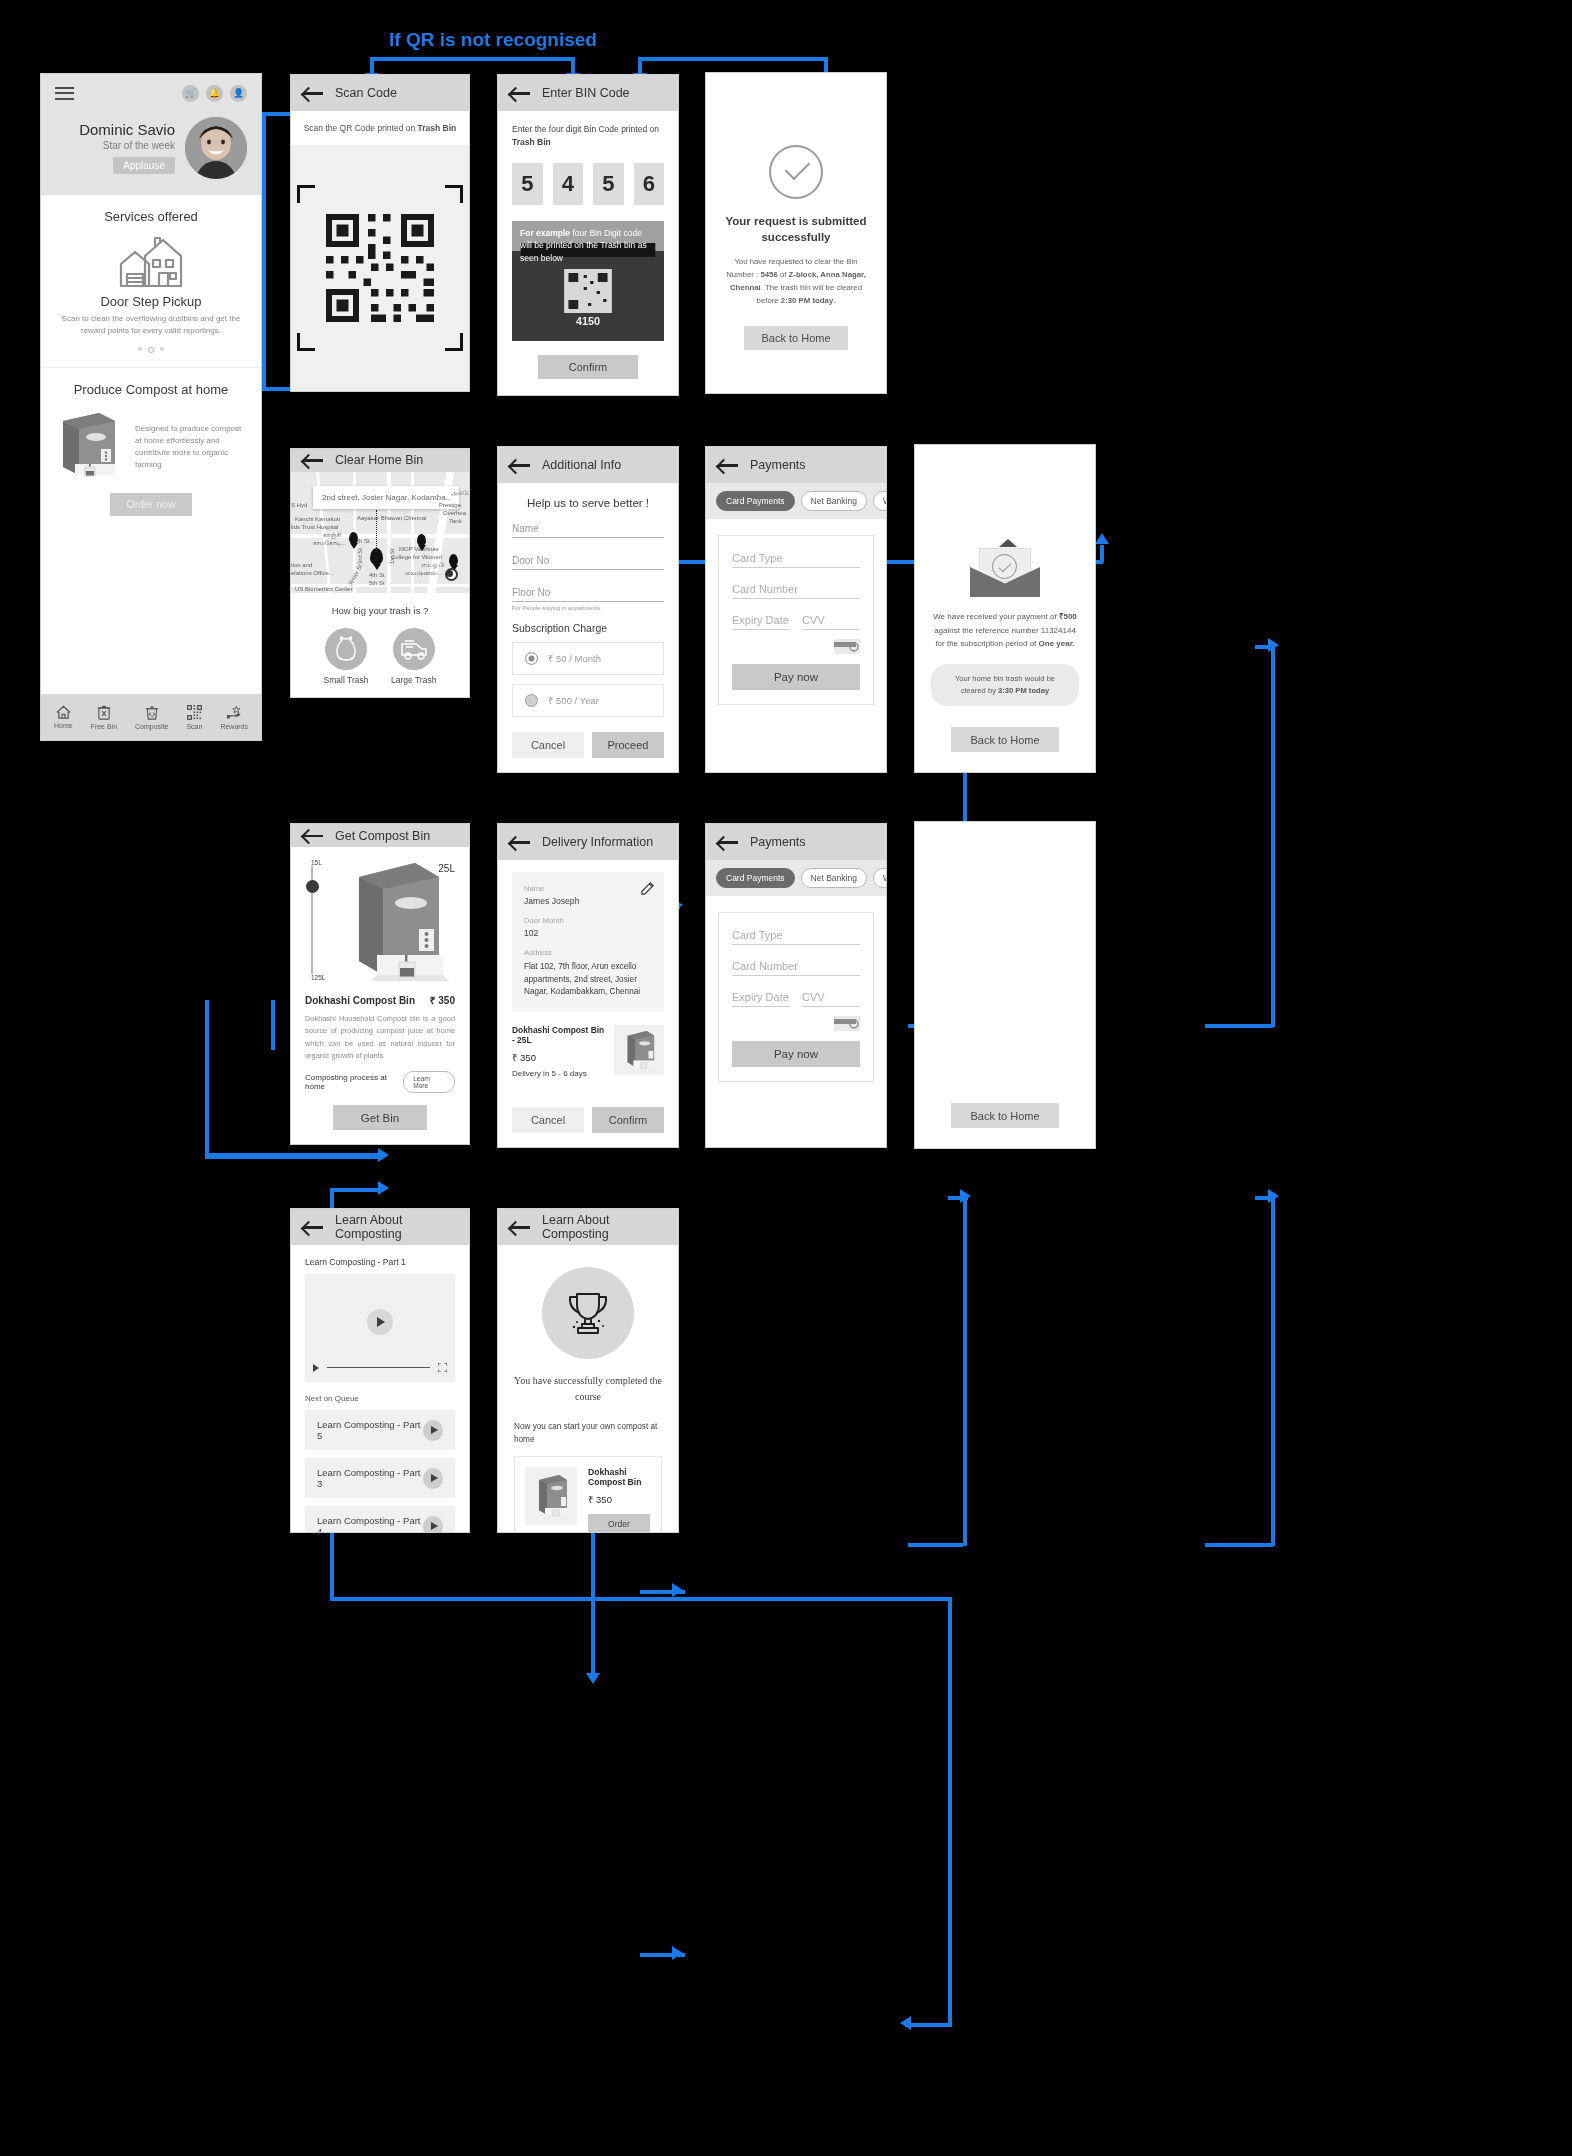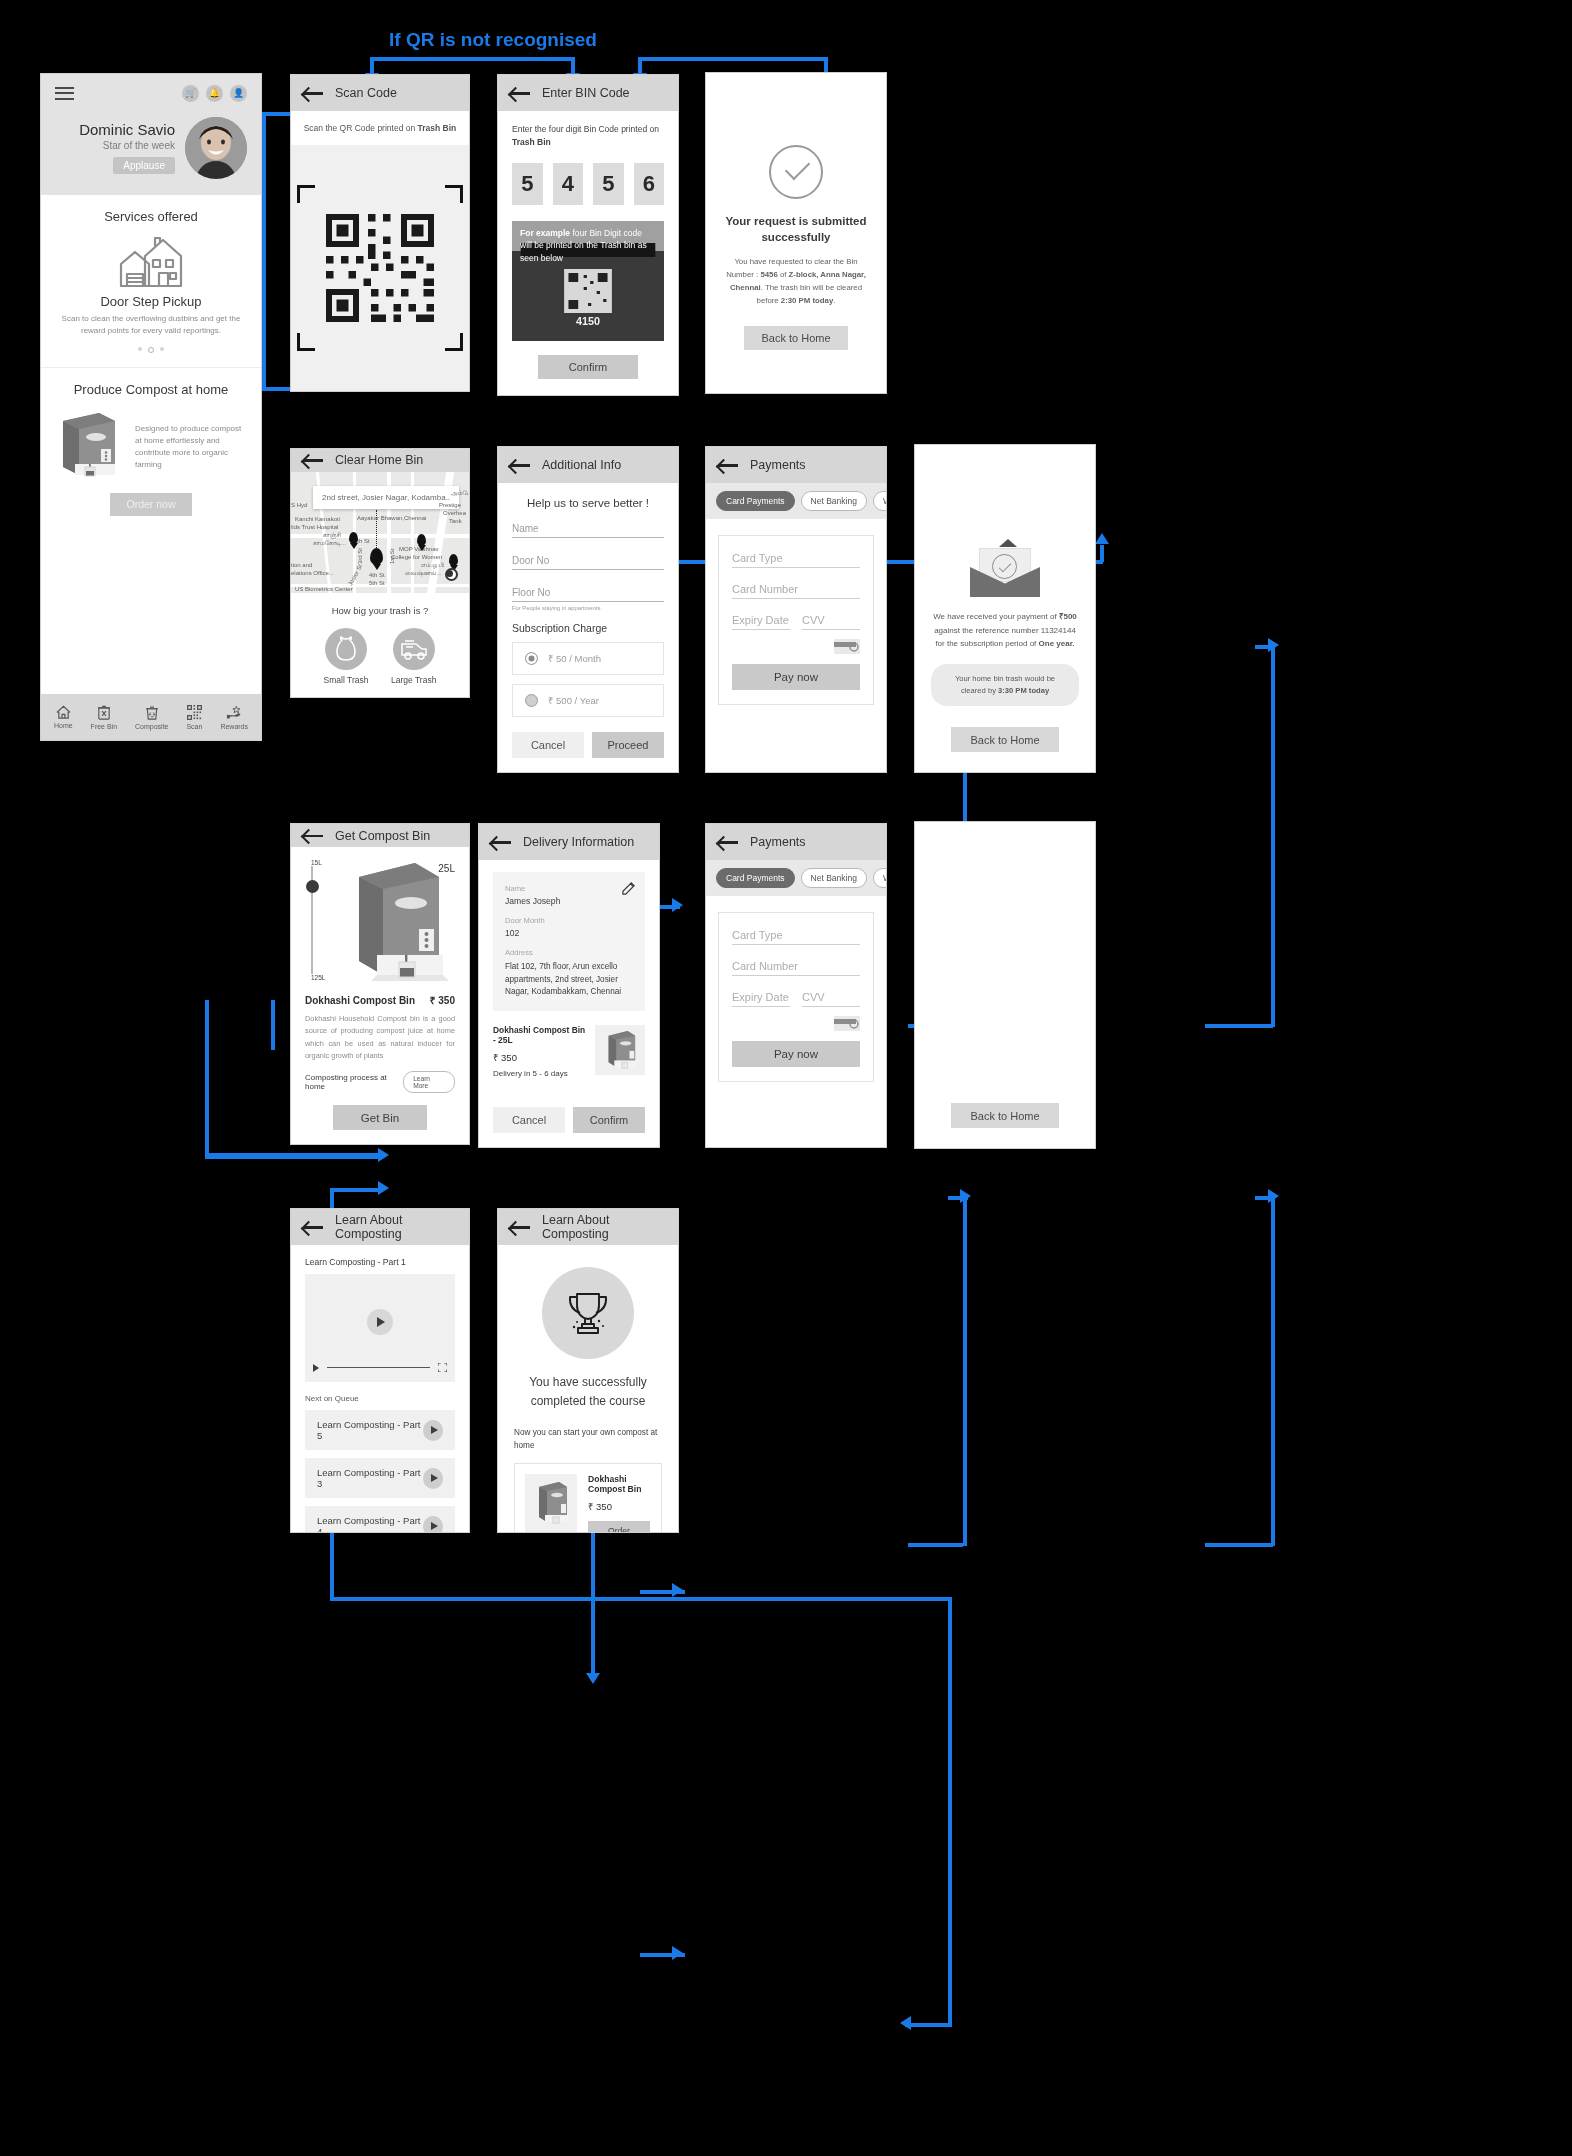--- a/index.html
+++ b/index.html
@@ -708,21 +708,21 @@
       <div style="display:flex;align-items:center;justify-content:space-between;margin-top:9px;">
         <div style="font-size:8px;color:#3a3a3a;">Composting process at home</div>
         <div style="border:1px solid #bbb;border-radius:10px;padding:3px 9px;font-size:6.6px;color:#555;">Learn More</div>
       </div>
       <div style="display:flex;justify-content:center;margin-top:auto;padding:12px 0 14px;">
         <div class="btn" style="width:94px;height:25px;font-size:11.5px;color:#3e3e3e;">Get Bin</div>
       </div>
     </div>
   </div>
 
-  <div class="phone" style="left:478px; top:823px; width:182px; height:325px; display:flex; flex-direction:column;">
+  <div class="phone" style="left:497px; top:823px; width:182px; height:325px; display:flex; flex-direction:column;">
     <div class="appbar" style="height:36px;padding:0 12px;">
       <div class="back-arrow"></div>
       <div class="title" style="font-size:12.5px;">Delivery Information</div>
     </div>
     <div style="padding:12px 14px 0;flex:1;display:flex;flex-direction:column;">
       <div style="background:#f4f4f4;padding:12px;position:relative;">
         <svg width="13" height="13" viewBox="0 0 14 14" style="position:absolute;right:10px;top:10px;">
           <path d="M1 10 L1 13 L4 13 L13 4 L10 1 Z M9 2 L12 5" fill="none" stroke="#3a3a3a" stroke-width="1.3"></path>
         </svg>
         <div style="font-size:7.6px;color:#a6a6a6;">Name</div>
@@ -841,21 +841,21 @@
             <path d="M25 34 V39 H31 V34"></path>
             <rect x="22" y="39" width="12" height="4"></rect>
             <rect x="18" y="43" width="20" height="5"></rect>
           </g>
           <circle cx="17" cy="37" r="1" fill="#1c1c1c"></circle>
             <circle cx="39" cy="36" r="1.2" fill="#1c1c1c"></circle>
           <circle cx="14" cy="42" r="1.2" fill="#1c1c1c"></circle>
             <circle cx="43" cy="41" r="1" fill="#1c1c1c"></circle>
         </svg>
       </div>
-      <div style="font-size:12px;color:#3f3f3f;text-align:center;margin-top:14px;line-height:1.6;">You have successfully completed the course</div>
+      <div style="font-size:10px;color:#3f3f3f;text-align:center;margin-top:14px;line-height:1.6;font-family:Liberation Serif, serif;">You have successfully completed the course</div>
       <div style="font-size:8.2px;color:#3f3f3f;margin-top:16px;line-height:1.55;">Now you can start your own compost at home</div>
       <div style="border:1px solid #e4e4e4;margin-top:10px;padding:10px;display:flex;gap:11px;align-items:flex-start;">
         <div style="width:52px;height:58px;background:#f0f0f0;display:flex;align-items:center;justify-content:center;flex:none;">
           <svg width="40" height="48" viewBox="0 0 40 48">
             <polygon points="8,8 28,3 36,8 36,38 16,43 8,38" fill="#8e8e8e"></polygon>
             <polygon points="8,8 16,12 16,43 8,38" fill="#6d6d6d"></polygon>
             <polygon points="8,8 28,3 36,8 16,12" fill="#7c7c7c"></polygon>
             <ellipse cx="26" cy="16" rx="6" ry="2.2" fill="#e2e2e2"></ellipse>
             <rect x="30" y="25" width="5" height="9" fill="#efefef"></rect>
             <rect x="14" y="36" width="23" height="7" fill="#f3f3f3"></rect>

